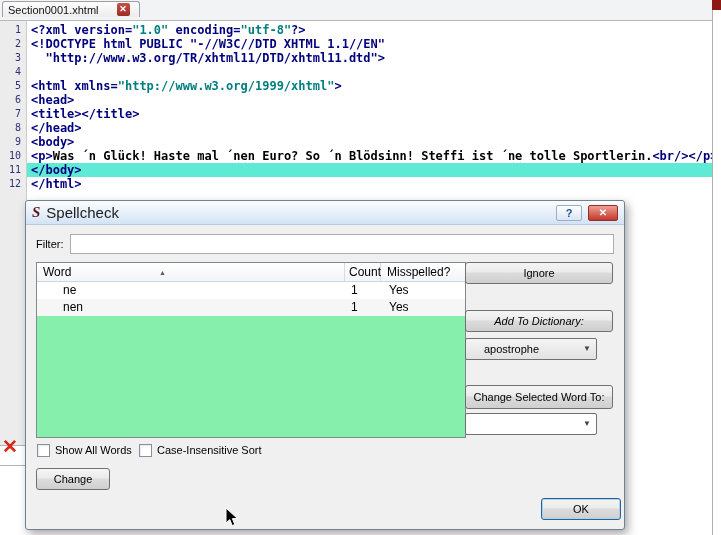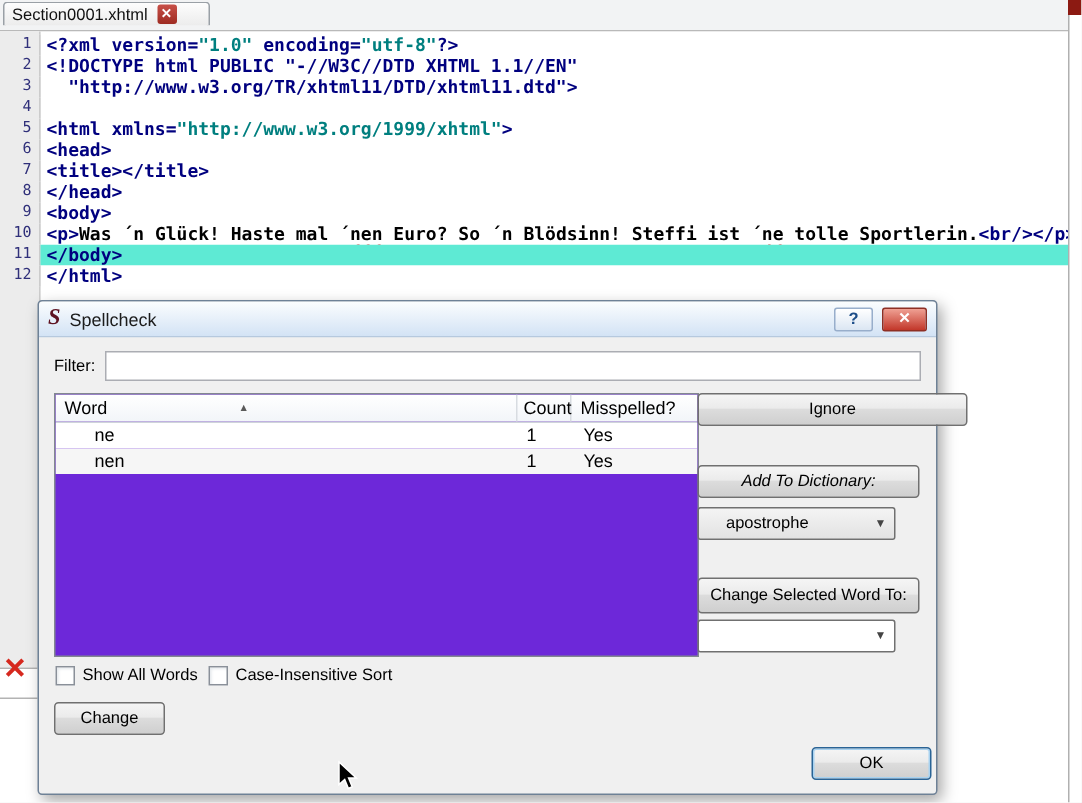--- a/index.html
+++ b/index.html
@@ -11,21 +11,21 @@
     -webkit-font-smoothing: antialiased;
   }
 
   
   .tabbar { position: absolute; left:0; top:0; width:712px; height:21px;
             background:#f2f3f4; border-bottom:1px solid #b9b9b9; }
   .tab { position:absolute; left:2px; top:1px; height:16px; width:138px;
          background:linear-gradient(#fdfdfd,#ececec);
          border:1px solid #9aa0a6; border-bottom:none;
          border-radius:3px 3px 0 0;
-         display:flex; align-items:center; gap:6px; padding:0 5px;
+         display:flex; align-items:center; gap:18px; padding:0 5px;
          font-size:11px; color:#111; }
   .tab-close { width:13px; height:13px; border-radius:2px;
                background:linear-gradient(#c85048,#9e2b22);
                color:#fff; font-size:9px; font-weight:bold; line-height:13px;
                text-align:center; flex:0 0 13px; }
 
   
   .editor { position:absolute; left:0; top:21px; width:712px; height:514px; background:#fff; }
   .gutter-bg { position:absolute; left:0; top:0; width:27px; height:424px;
                background:#ececec; border-right:1px solid #cccccc; }
@@ -57,55 +57,55 @@
   
   .dialog { position:absolute; left:25px; top:200px; width:600px; height:330px;
             background:#f0f0f0; border:1px solid #6e8196; border-radius:3px;
             box-shadow:3px 4px 10px rgba(0,0,0,.35); z-index:5; font-size:11px; }
   .dlg-titlebar { position:absolute; left:0; top:0; right:0; height:24px;
                   background:linear-gradient(#fbfdfe,#d3e3f5);
                   border-bottom:1px solid #b6c9de; border-radius:3px 3px 0 0;
                   display:flex; align-items:center; gap:6px; padding:0 6px; }
   .dlg-icon { font-family:"Liberation Serif", serif; font-style:italic; font-weight:bold;
               font-size:15px; color:#5e1322; line-height:15px; }
-  .dlg-title { font-size:12px; color:#1c1c1c; flex:1; }
+  .dlg-title { font-size:15px; color:#1c1c1c; flex:1; }
   .dlg-btn { height:16px; border-radius:2px; text-align:center; font-weight:bold; }
   .dlg-help { width:26px; background:linear-gradient(#ffffff,#dbe6f3);
               border:1px solid #98aecb; color:#1d4e89; font-size:11px; line-height:14px; }
   .dlg-close { width:30px; background:linear-gradient(#efa093,#c2372a);
                border:1px solid #8e2f24; color:#fff; font-size:10px; line-height:14px; }
 
   .dlg-label { position:absolute; color:#000; }
   .filter-input { position:absolute; left:44px; top:33px; width:544px; height:20px;
                   border:1px solid #abadb3; background:#fff; font-size:11px; padding:0 4px;
                   font-family:"Liberation Sans", sans-serif; }
 
   
   .wtable { position:absolute; left:10px; top:61px; width:430px; height:176px;
-            background:#6d28d9; border:1px solid #828790; overflow:hidden; }
+            background:#86efac; border:1px solid #828790; overflow:hidden; }
   .thead { position:absolute; left:0; top:0; right:0; height:19px;
            background:linear-gradient(#ffffff,#f2f5f9);
            border-bottom:1px solid #cfd4da; display:flex; font-size:12px; }
   .th { line-height:19px; padding-left:6px; border-right:1px solid #d8dce1; position:relative; }
   .th-word { width:308px; }
   .th-count { width:36px; padding-left:4px; }
   .th-miss { flex:1; border-right:none; }
   .sort-arrow { position:absolute; left:122px; top:0px; font-size:7px; color:#5a5a5a; }
   .trow { position:absolute; left:0; right:0; height:17px; display:flex;
           font-size:12px; line-height:17px; background:#fff; }
   .trow.alt { background:#f6f6f6; }
   .tc-word { width:308px; padding-left:26px; }
   .tc-count { width:36px; padding-left:6px; }
   .tc-miss { flex:1; padding-left:8px; }
 
   
   .btn { position:absolute; background:linear-gradient(#f5f5f5 0%,#ebebeb 45%,#dcdcdc 50%,#cfcfcf 100%);
          border:1px solid #707070; border-radius:3px; font-size:11px;
          text-align:center; color:#000; font-family:"Liberation Sans", sans-serif; }
-  .btn-ignore { left:439px; top:61px; width:180px; height:22px; line-height:20px; }
+  .btn-ignore { left:439px; top:61px; width:148px; height:22px; line-height:20px; }
   .btn-adddict { left:439px; top:109px; width:148px; height:22px; line-height:20px;font-style:italic; }
   .btn-change { left:439px; top:184px; width:148px; height:24px; line-height:22px; }
   .btn-refresh { left:10px; top:267px; width:74px; height:22px; line-height:20px; }
   .btn-ok { left:515px; top:297px; width:80px; height:22px; line-height:20px;
             border:1px solid #2a6496; box-shadow:inset 0 0 0 1px #a8d2f0; }
   .combo { position:absolute; left:439px; width:132px; height:22px;
            border:1px solid #707070; border-radius:2px;
            background:linear-gradient(#f4f4f4,#e2e2e2);
            font-size:11px; line-height:20px; padding-left:18px; color:#000; }
   .combo-dict { top:137px; }

